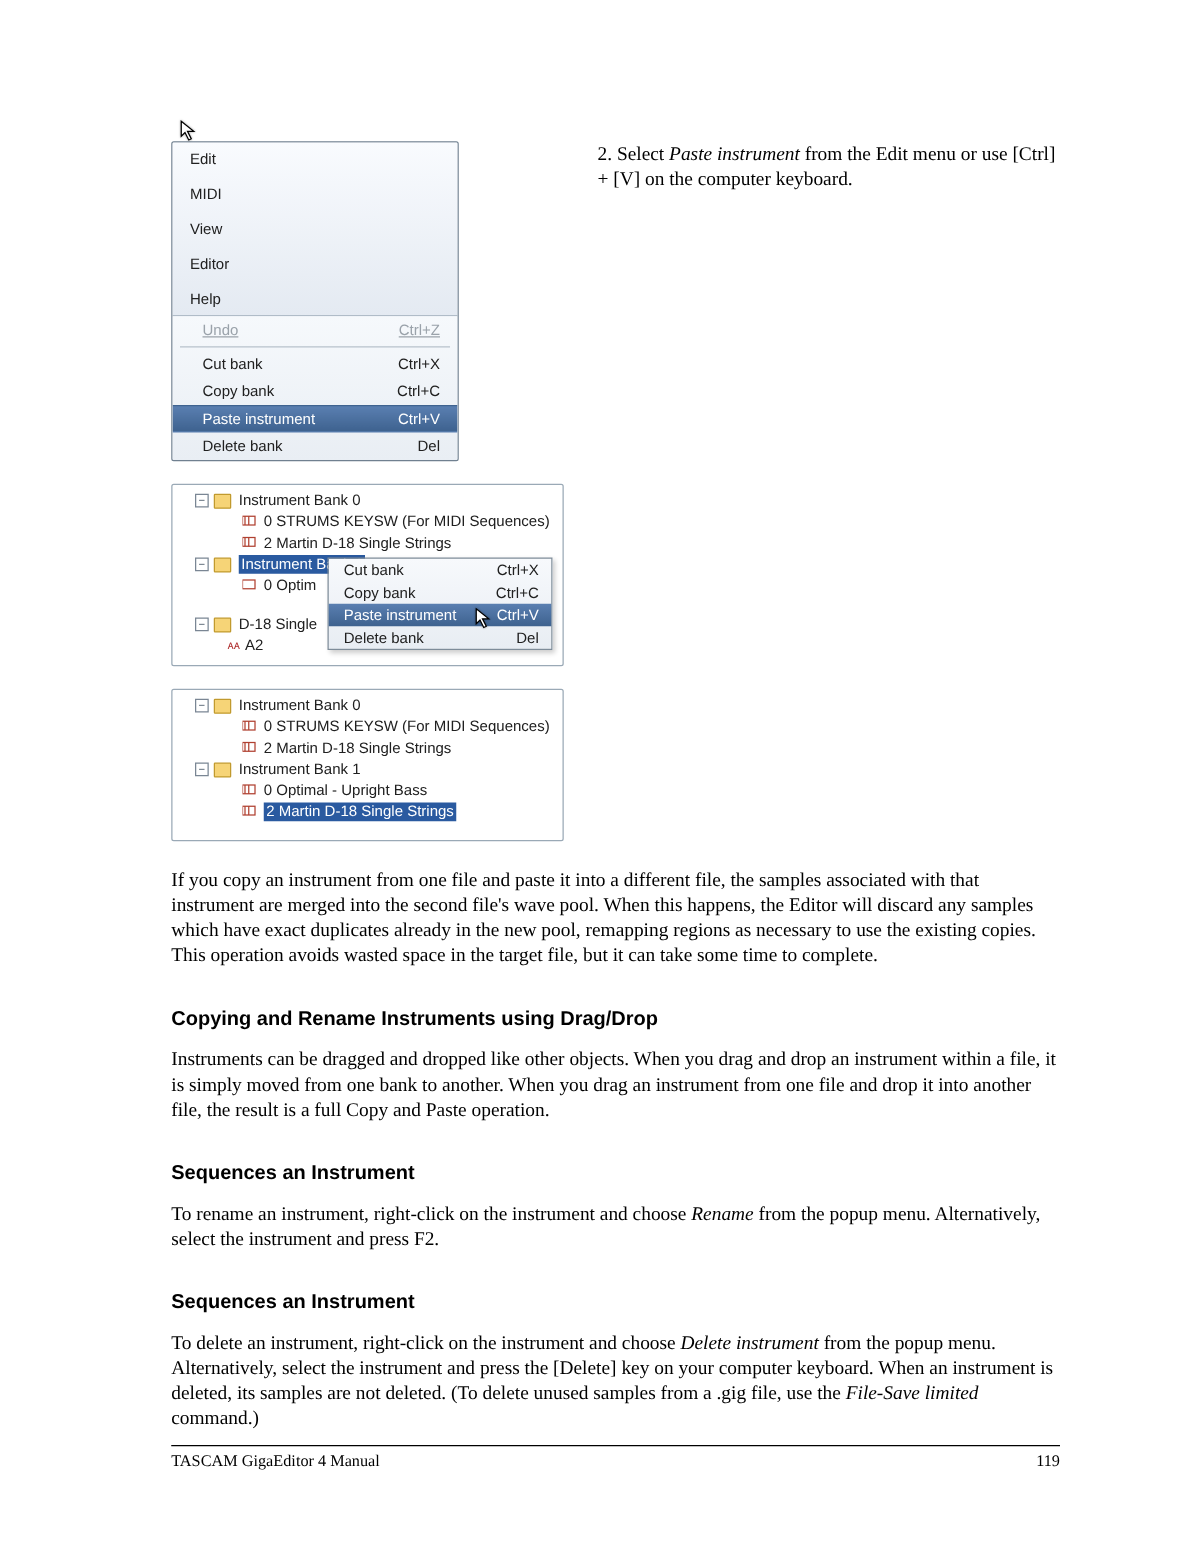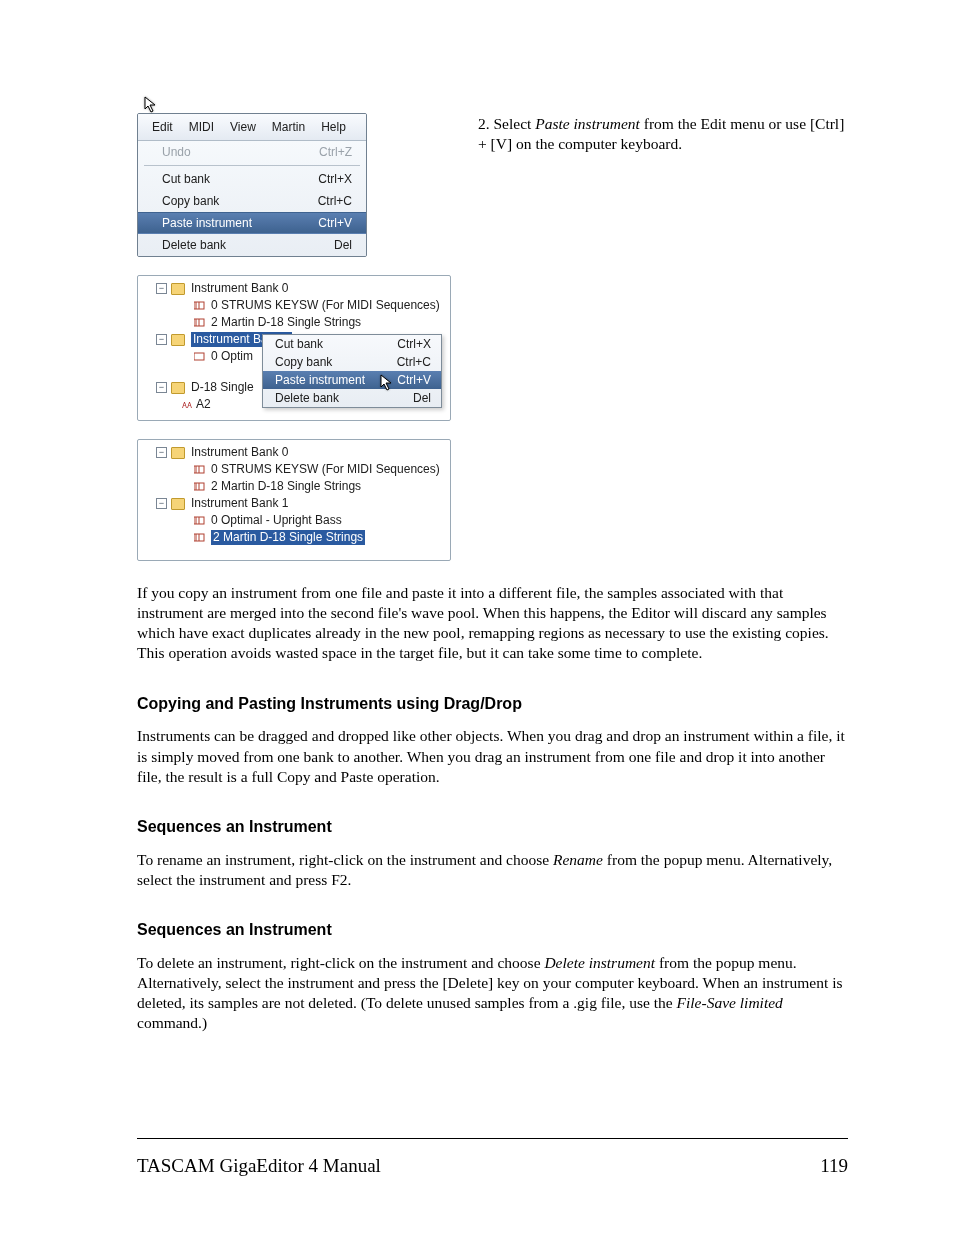--- a/index.html
+++ b/index.html
@@ -32,37 +32,38 @@
     background: linear-gradient(#f5f8fc, #e6ecf3);
     font-family: Tahoma, Arial, sans-serif;
     font-size: 12px;
     color: #202020;
     border-radius: 2px;
     overflow: hidden;
     width: 228px;
   }
   .menu-bar {
     display: flex;
-    gap: 0;
+    gap: 10px;
     padding: 4px 6px;
     border-bottom: 1px solid #b0bcc8;
     background: linear-gradient(#f9fbfe, #e4eaf2);
+    flex-direction: column;
   }
   .menu-bar span { padding: 2px 8px; }
   .dropdown {
     background: linear-gradient(#f6f9fc,#e9eef4);
   }
   .dd-item {
     display: flex;
     justify-content: space-between;
     padding: 3px 14px 3px 24px;
     border-top: 1px solid transparent;
     border-bottom: 1px solid transparent;
   }
-  .dd-item.disabled { color: #9aa2aa; }
+  .dd-item.disabled { color: #9aa2aa; text-decoration: underline; }
   .dd-item.hl {
     background: linear-gradient(#5a7fb1, #3e628f);
     color: #fff;
   }
   .dd-sep { height: 1px; background: #b8c2cc; margin: 2px 6px; }
 
   
   .tree-shot {
     border: 1px solid #9aa9b6;
     background: #fff;
@@ -129,39 +130,39 @@
     font-weight: 700;
     font-size: 16px;
     margin: 30px 0 12px 0;
   }
   .footer {
     position: absolute;
     bottom: 58px;
     left: 137px;
     right: 106px;
     border-top: 1px solid #000;
-    padding-top: 16px;
+    padding-top: 4px;
     display: flex;
     justify-content: space-between;
-    font-size: 19px;
+    font-size: 13px;
   }
 </style>
 </head>
 <body>
 
 <div class="page">
 
   <div class="row">
     <div class="left-col">
       <div class="menu-shot">
         <div class="menu-bar">
           <span>Edit</span>
           <span>MIDI</span>
           <span>View</span>
-          <span>Martin</span>
+          <span>Editor</span>
           <span>Help</span>
         </div>
         <div class="dropdown">
           <div class="dd-item disabled">
             <span>Undo</span>
               <span>Ctrl+Z</span>
           </div>
           <div class="dd-sep"></div>
           <div class="dd-item">
             <span>Cut bank</span>
@@ -322,21 +323,21 @@
               </svg></span>
             <span class="sel">2 Martin D-18 Single Strings</span>
           </div>
       </div>
     </div>
   </div>
 
   <div class="body-text">
     <p>If you copy an instrument from one file and paste it into a different file, the samples associated with that instrument are merged into the second file's wave pool.  When this happens, the Editor will discard any samples which have exact duplicates already in the new pool, remapping regions as necessary to use the existing copies.  This operation avoids wasted space in the target file, but it can take some time to complete.</p>
 
-    <h3 class="sec">Copying and Pasting Instruments using Drag/Drop</h3>
+    <h3 class="sec">Copying and Rename Instruments using Drag/Drop</h3>
     <p>Instruments can be dragged and dropped like other objects.  When you drag and drop an instrument within a file, it is simply moved from one bank to another.  When you drag an instrument from one file and drop it into another file, the result is a full Copy and Paste operation.</p>
 
     <h3 class="sec">Sequences an Instrument</h3>
     <p>To rename an instrument, right-click on the instrument and choose <em>Rename</em> from the popup menu.  Alternatively, select the instrument and press F2.</p>
 
     <h3 class="sec">Sequences an Instrument</h3>
     <p>To delete an instrument, right-click on the instrument and choose <em>Delete instrument</em> from the popup menu.  Alternatively, select the instrument and press the [Delete] key on your computer keyboard.  When an instrument is deleted, its samples are not deleted.  (To delete unused samples from a .gig file, use the <em>File-Save limited</em> command.)</p>
   </div>
 
   <div class="footer">

